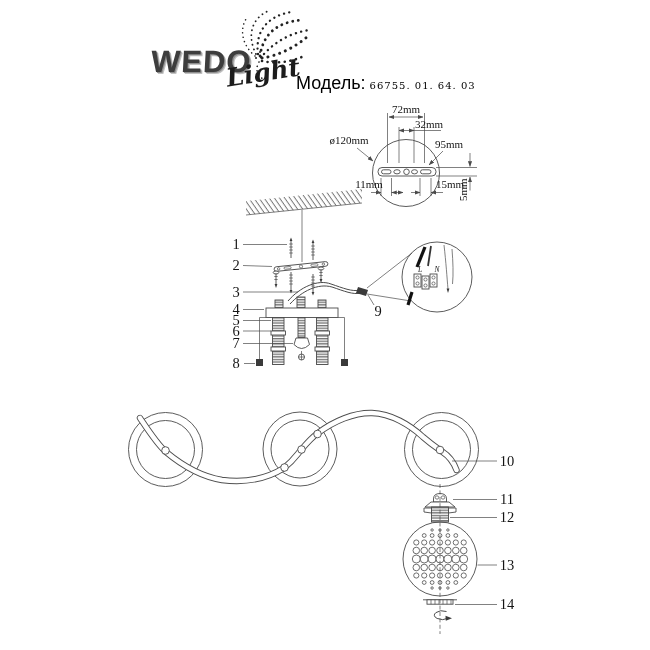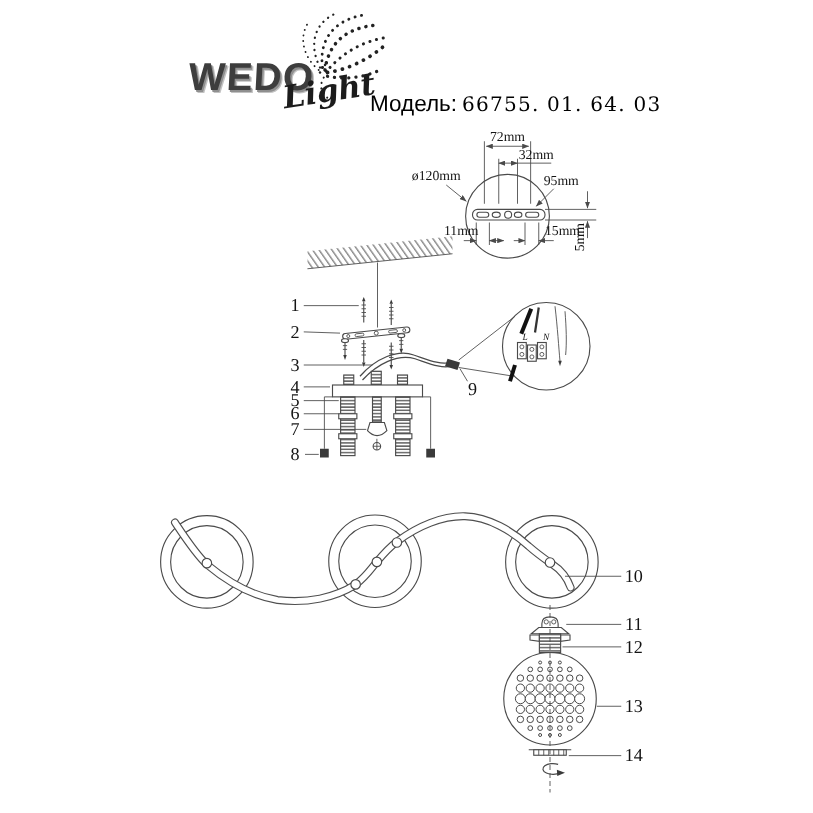--- a/index.html
+++ b/index.html
@@ -8,21 +8,21 @@
   
   .swirl{position:absolute;left:205px;top:4px;width:120px;height:88px;}
   .wedo{position:absolute;left:151px;top:44px;font-family:"Liberation Sans",sans-serif;
         font-weight:800;font-size:31px;letter-spacing:1px;color:#3d3d3d;
         text-shadow:1.2px 1.2px 0 #8f8f8f,2.2px 2.2px 0 #c2c2c2;transform:skewX(-3deg);}
   .script{position:absolute;left:226px;top:58px;font-family:"DejaVu Serif",serif;
         font-style:italic;font-weight:bold;font-size:25px;color:#1c1c1c;
         transform:rotate(-9deg);}
   .model-line{position:absolute;left:296px;top:73px;white-space:nowrap;color:#000;}
   .model-label{font-family:Liberation Sans, sans-serif;font-size:18px;}
-  .model-number{font-family:"DejaVu Serif",serif;font-size:16px;letter-spacing:1px;}
+  .model-number{font-family:"DejaVu Serif",serif;font-size:10px;letter-spacing:1px;}
   
   .drawing{position:absolute;left:0;top:0;width:650px;height:650px;}
   .ln{fill:none;stroke:#4a4a4a;stroke-width:0.9;}
   .lt{fill:none;stroke:#4a4a4a;stroke-width:0.7;}
   .fw{fill:#fff;stroke:#4a4a4a;stroke-width:0.9;}
   .fd{fill:#3a3a3a;stroke:none;}
   .wire{fill:none;stroke:#4a4a4a;stroke-width:1;}
   .txt{font-family:"Liberation Serif",serif;fill:#141414;}
   .dim{font-size:11px;}
   .part{font-size:14.5px;}

